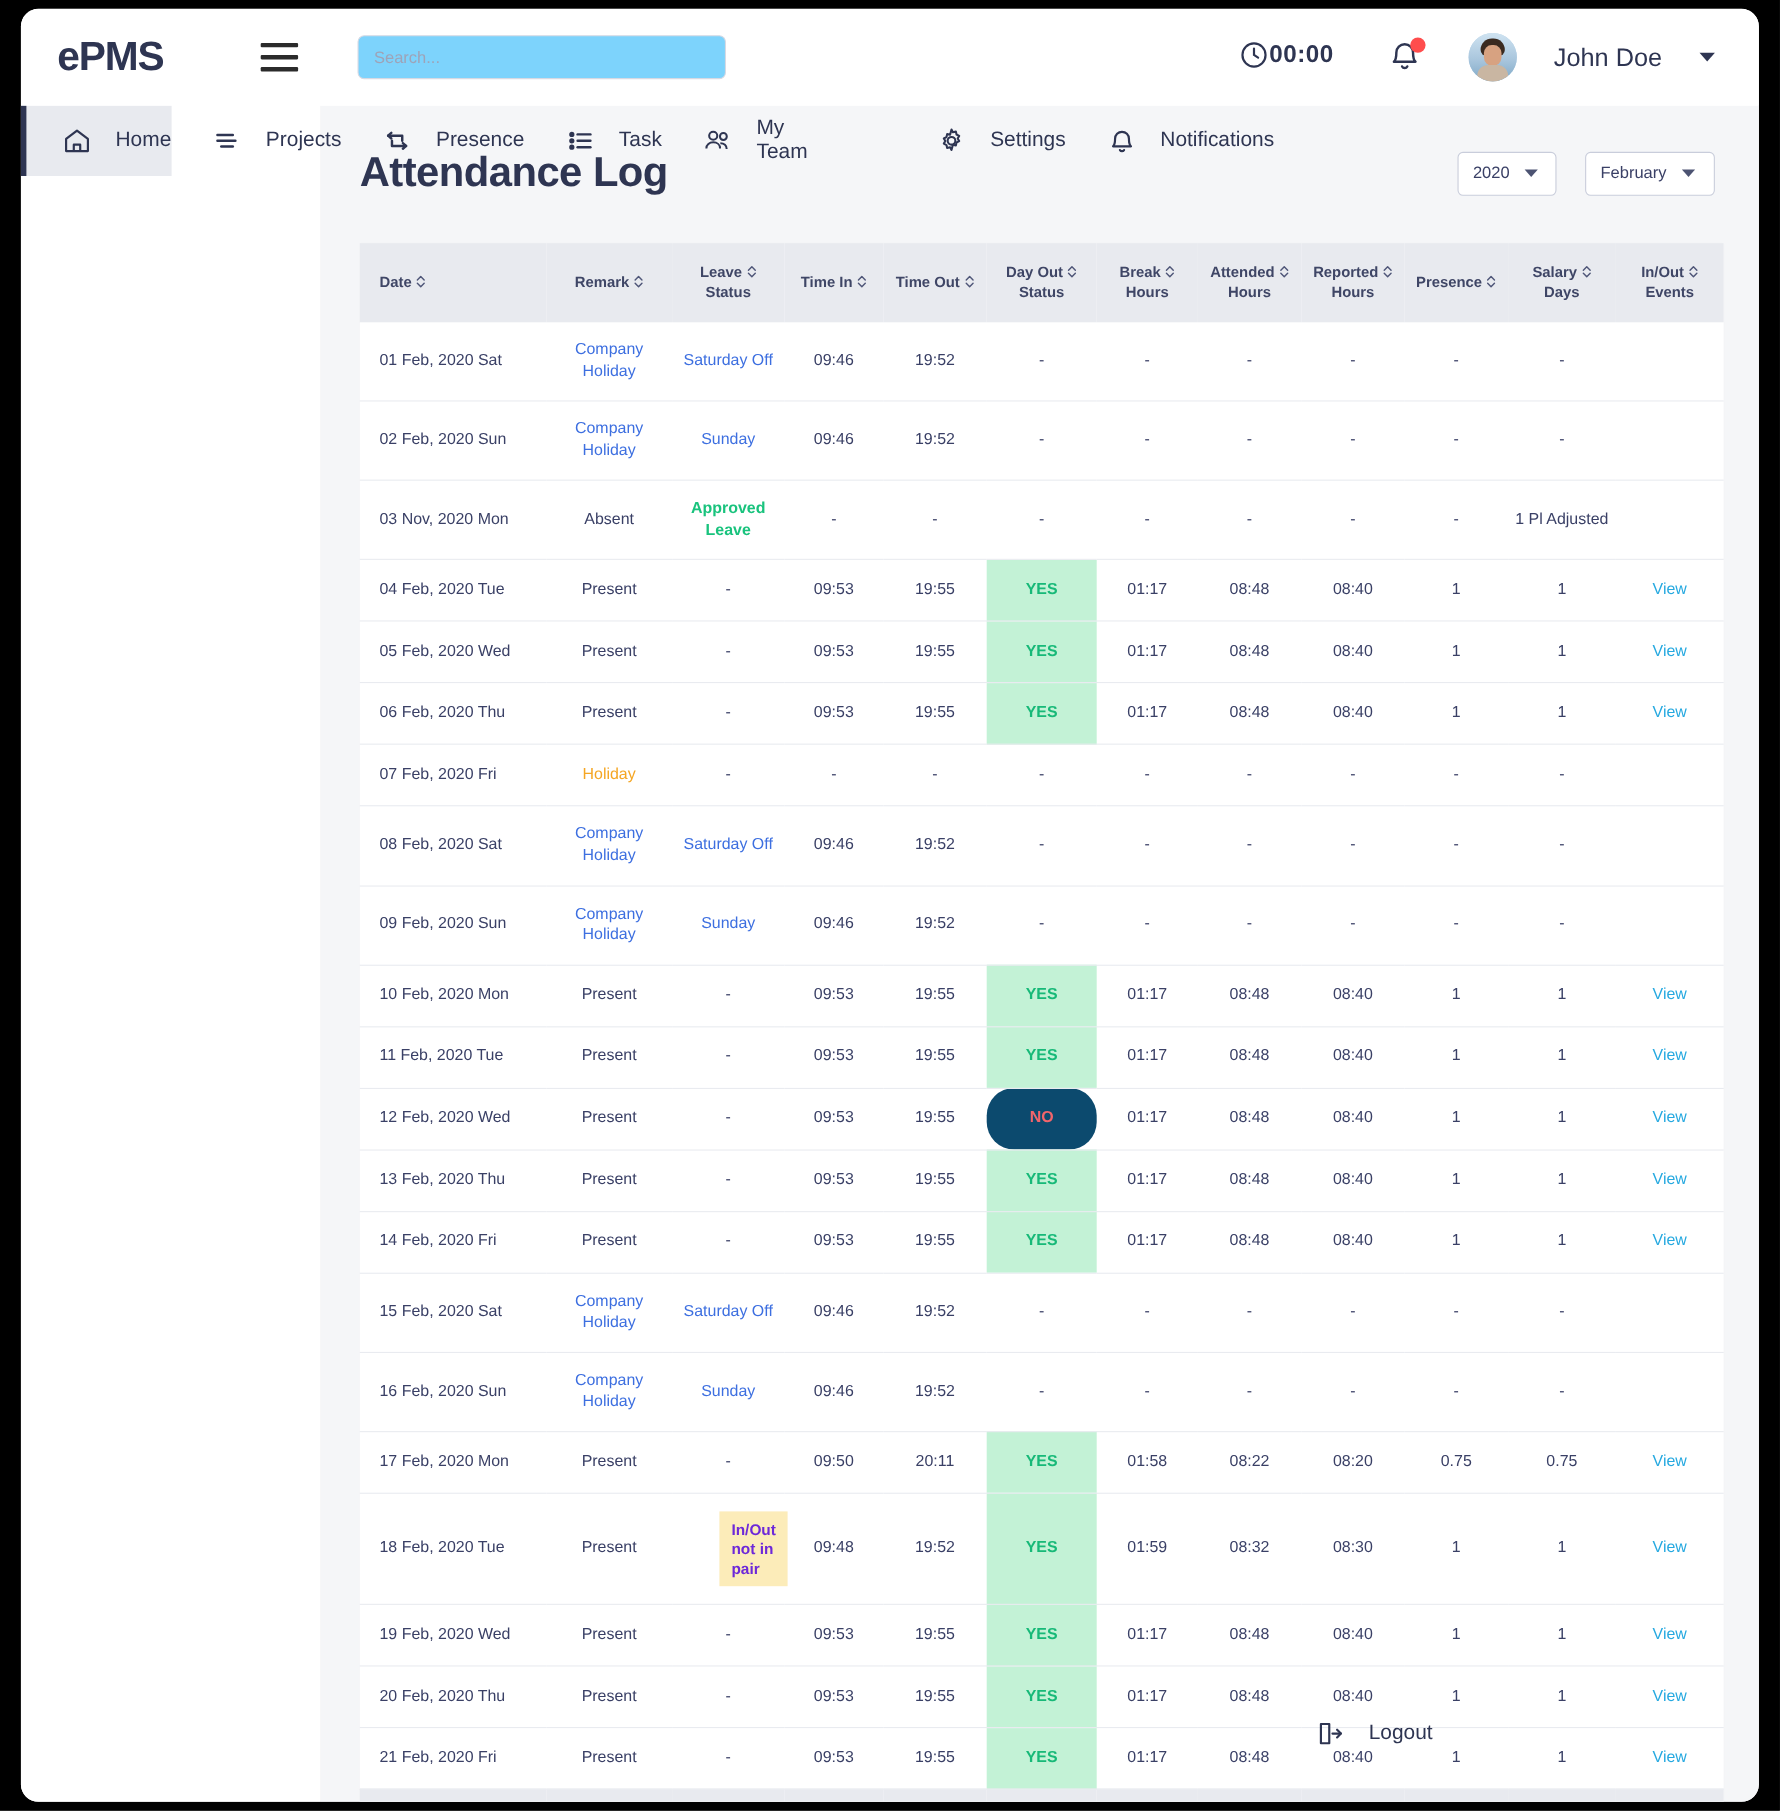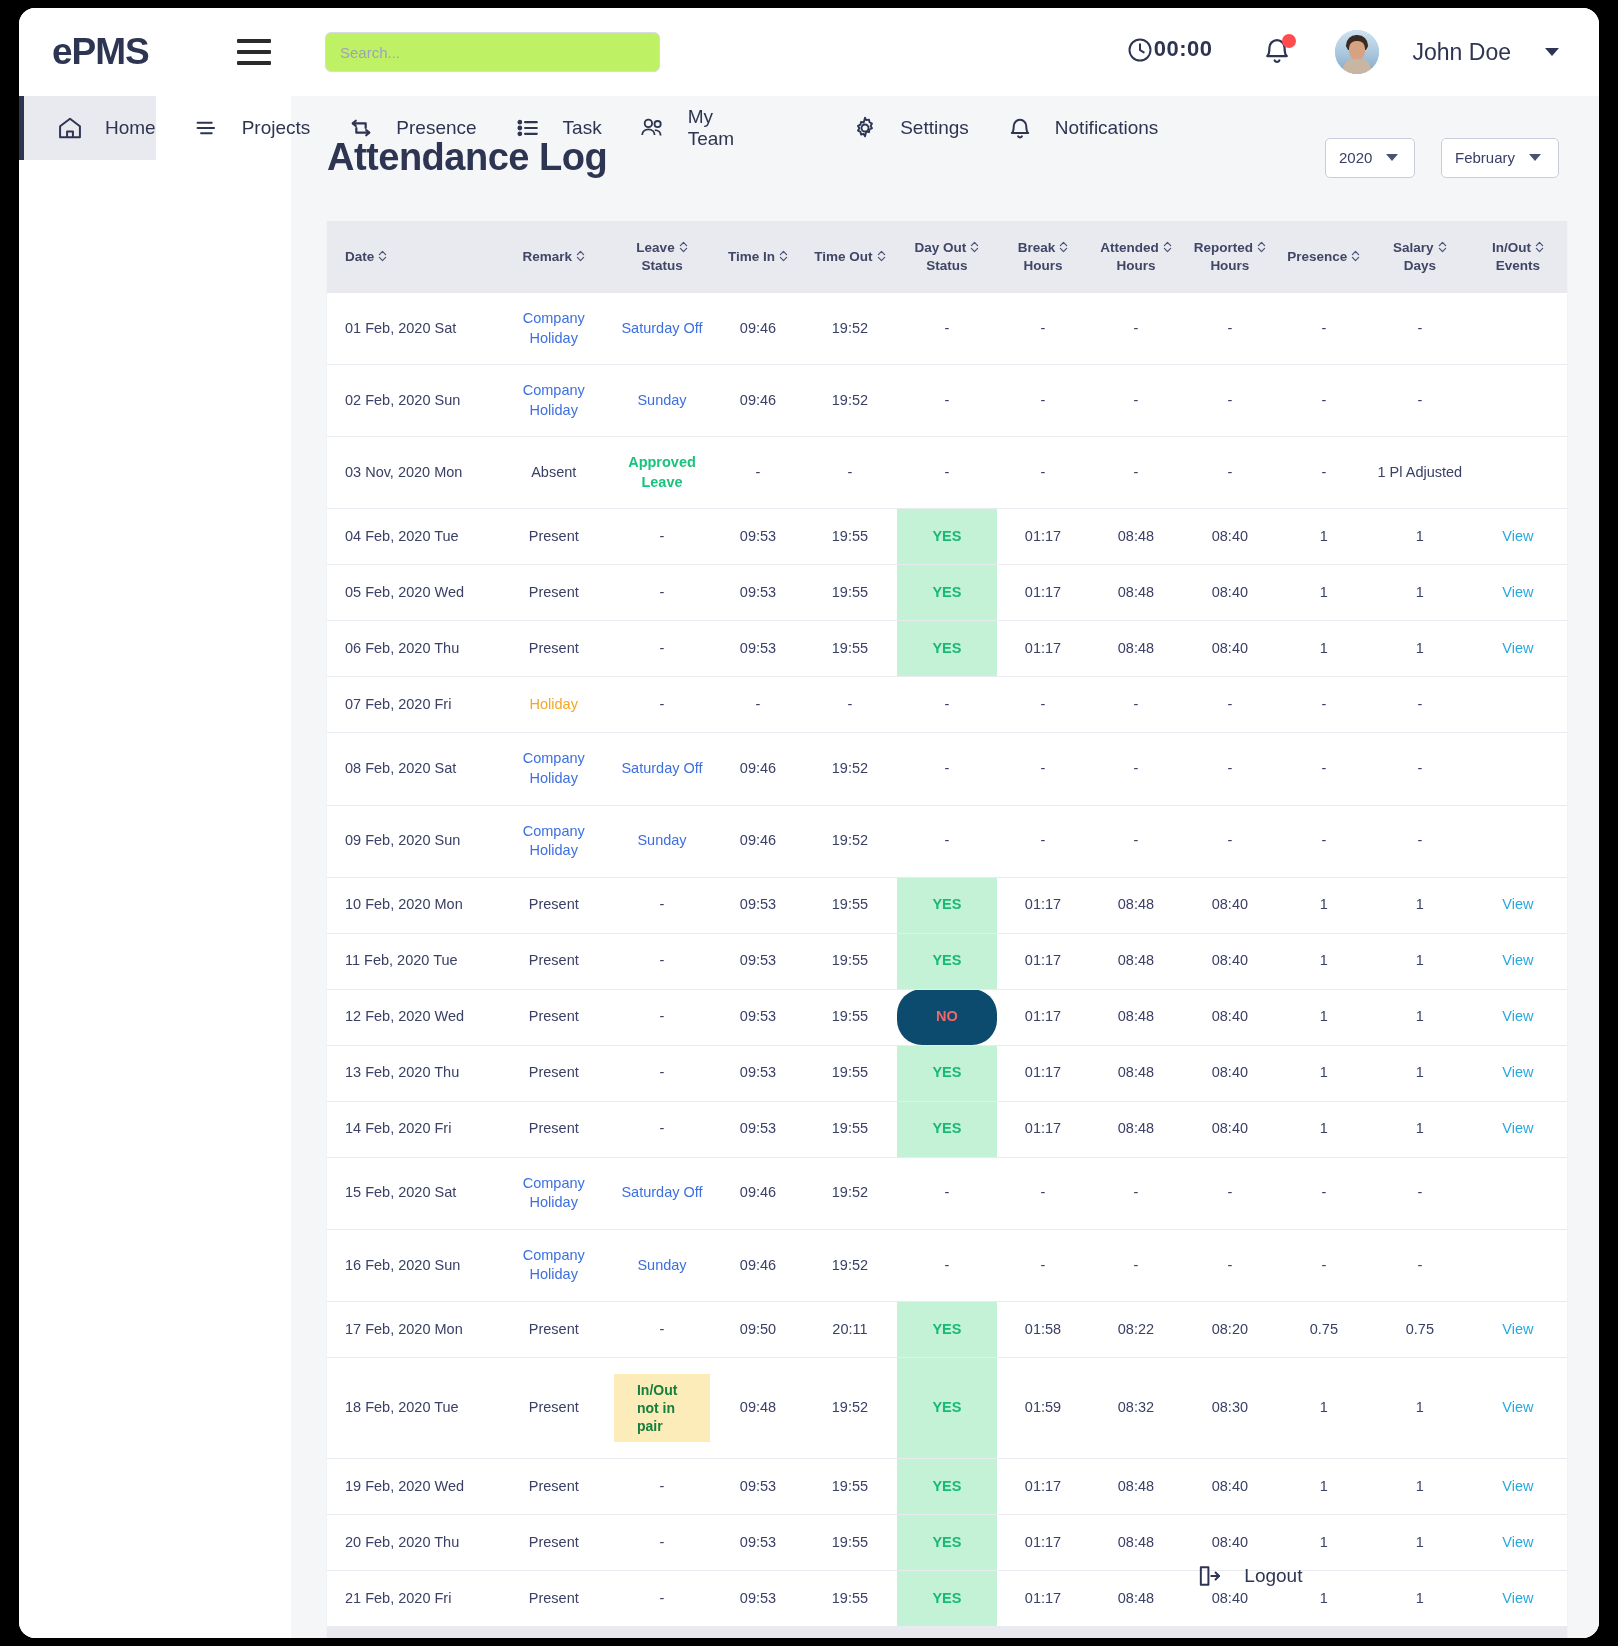--- a/index.html
+++ b/index.html
@@ -46,21 +46,21 @@
   .hamburger span { display:block; height: 4px; background: #2b2b2b; border-radius: 1px; }
   .search-box {
     width: 335px; height: 40px;
     border: 1px solid #d7d9e3;
     border-radius: 6px;
     padding: 0 14px;
     font-size: 15px;
     color: #3a4066;
     font-family: "Liberation Sans", sans-serif;
     outline: none;
-    background: #bef264;
+    background: #7dd3fc;
   }
   .search-box::placeholder { color: #9ea3b8; }
   .header-right {
     margin-left: auto;
     display: flex;
     align-items: center;
     gap: 22px;
   }
   .clock-group { display: flex; align-items: flex-start; }
   .clock-time {
@@ -234,26 +234,27 @@
   }
   td.no {
     background: #0c4a6e;
     color: #f2656b;
     font-weight: bold;
     border-radius: 25px;
   }
   .badge-pair {
     display: inline-block;
     background: #fcecb9;
-    color: #15803d;
+    color: #6d28d9;
     font-weight: bold;
     font-size: 14px;
-    padding: 7px 23px;
+    padding: 7px 11px;
     line-height: 1.3;
     text-align: left;
+    margin-left: 40px;
   }
   tfoot td {
     background: #e8eaef;
     font-size: 15px;
     color: #3a4066;
     padding: 22px 3px;
     text-align: center;
     font-weight: normal;
   }
   tfoot td.tot-label {

